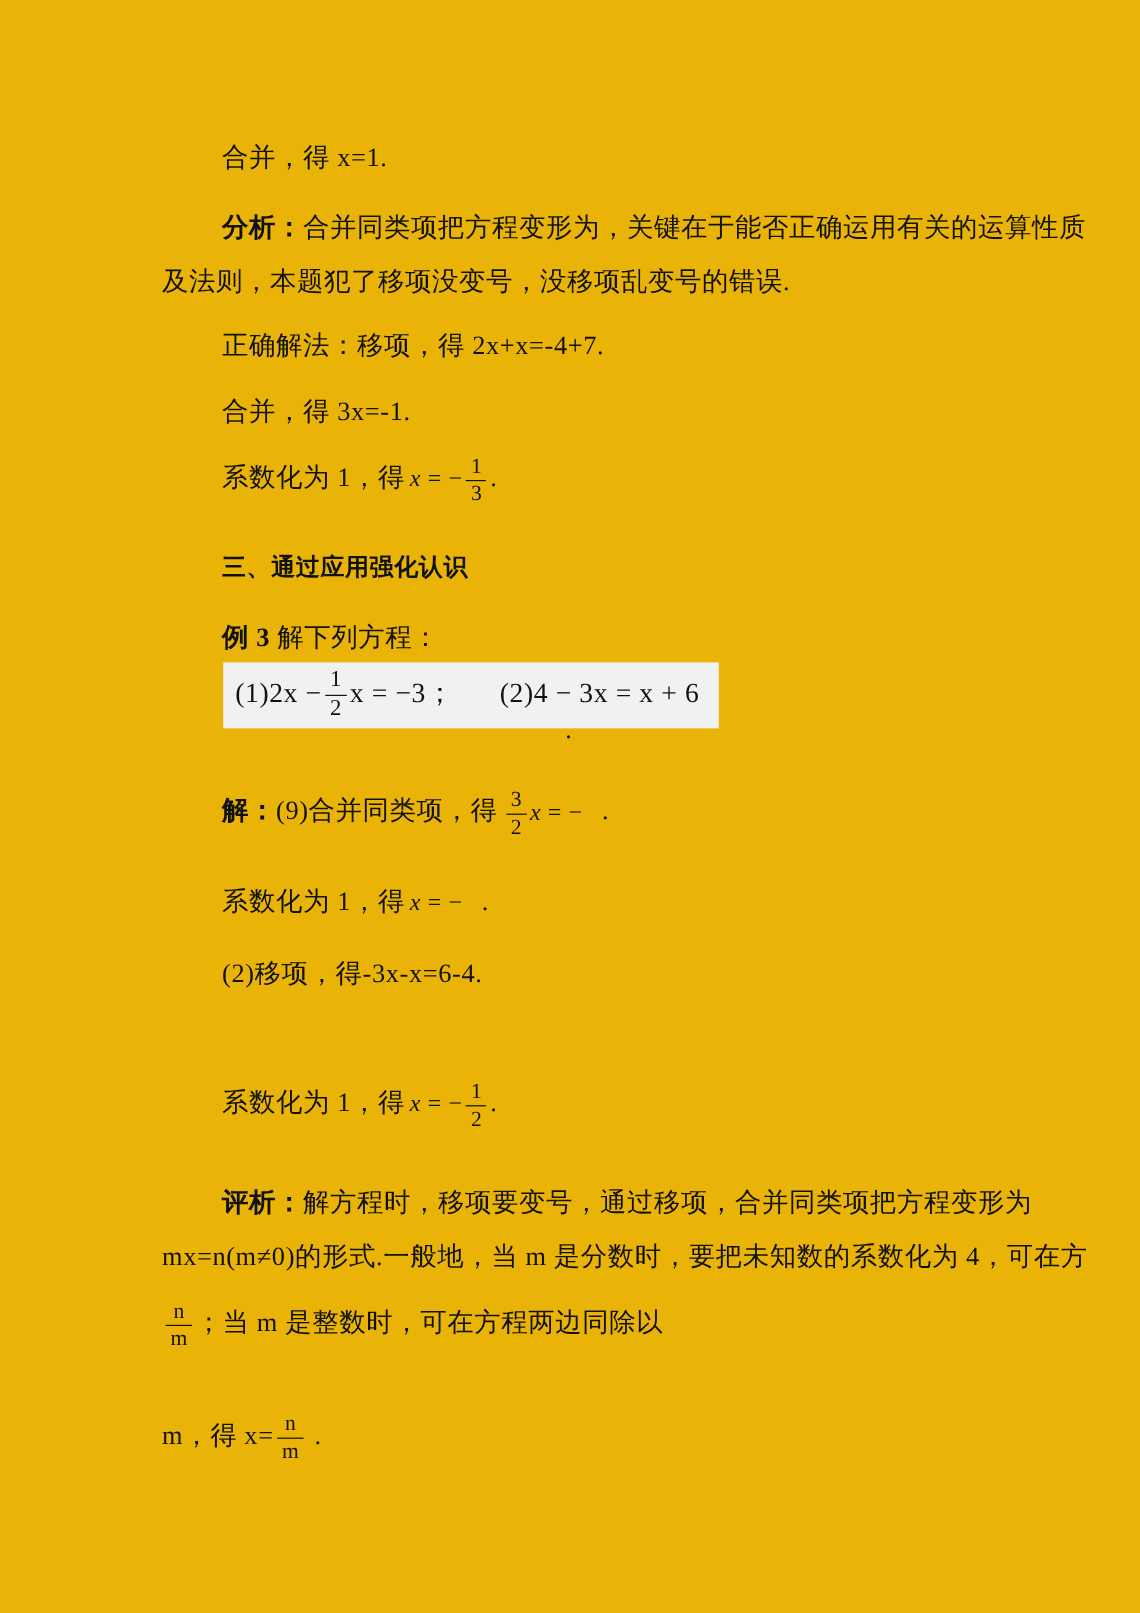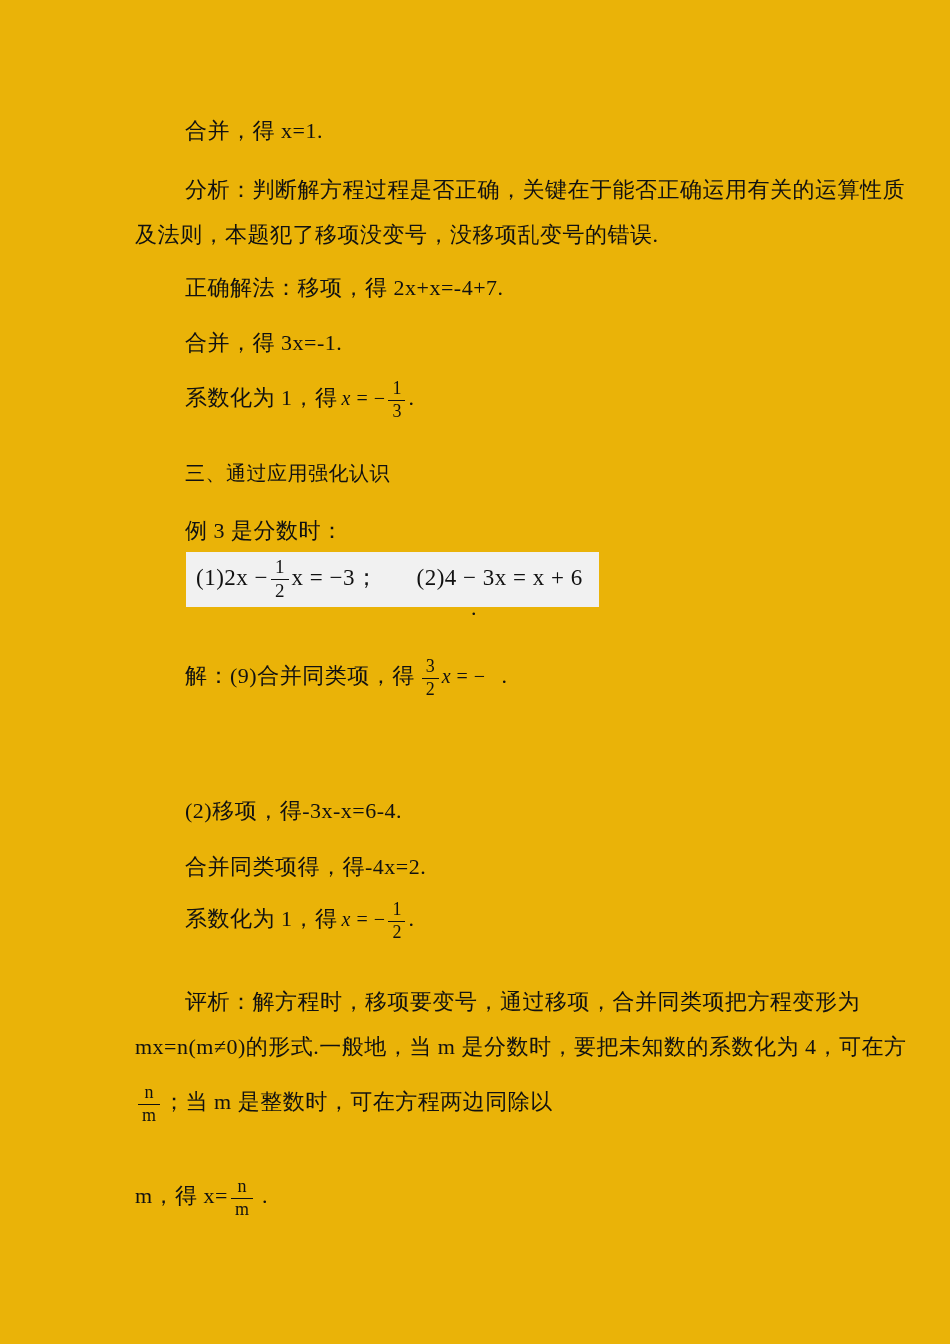--- a/index.html
+++ b/index.html
@@ -13,21 +13,21 @@
     line-height:1.25;
     overflow:hidden;
   }
   .line{
     position:absolute;
     white-space:nowrap;
     letter-spacing:0.5px;
   }
   .indent{left:185px;}
   .cont{left:135px;}
-  .bold{font-weight:normal;}
+  .bold{font-weight:bold;}
   .heading{font-size:20px;}
   .math{margin-left:4px;font-size:20px;}
   .mi{font-style:italic;font-family:"Liberation Serif","DejaVu Serif",serif;}
   .frac{
     display:inline-block;
     vertical-align:middle;
     text-align:center;
     font-size:18px;
     line-height:1.1;
     margin:0 3px;
@@ -52,21 +52,21 @@
 </head>
 <body>
 
 <div class="page">
 
   <div class="line indent" style="top:117px">
     <span>合并，得 x=1.</span>
   </div>
 
   <div class="line indent" style="top:176px">
-    <span class="bold">分析：</span><span>判断解方程过程是否正确，关键在于能否正确运用有关的运算性质</span>
+    <span class="bold">分析：</span><span>合并同类项把方程变形为，关键在于能否正确运用有关的运算性质</span>
   </div>
 
   <div class="line cont" style="top:221px">
     <span>及法则，本题犯了移项没变号，没移项乱变号的错误.</span>
   </div>
 
   <div class="line indent" style="top:274px">
     <span>正确解法：移项，得 2x+x=-4+7.</span>
   </div>
 
@@ -76,40 +76,40 @@
 
   <div class="line indent" style="top:379px">
     <span>系数化为 1，得</span><span class="math"><span class="mi">x</span><span> = −</span><span class="frac"><span class="fnum">1</span><span class="fden">3</span></span></span><span>.</span>
   </div>
 
   <div class="line indent bold heading" style="top:461px">
     <span>三、通过应用强化认识</span>
   </div>
 
   <div class="line indent" style="top:517px">
-    <span class="bold">例 3</span><span> 是分数时：</span>
+    <span class="bold">例 3</span><span> 解下列方程：</span>
   </div>
 
   <div class="formula-img">
     <span>(1)2x −</span><span class="frac"><span class="fnum">1</span><span class="fden">2</span></span><span>x = −3；</span><span class="eq-gap"></span><span>(2)4 − 3x = x + 6</span>
   </div>
   <div class="img-period">.</div>
 
   <div class="line indent" style="top:657px">
     <span class="bold">解：</span><span>(9)合并同类项，得</span><span class="math"><span class="frac"><span class="fnum">3</span><span class="fden">2</span></span><span class="mi">x</span><span> = −</span></span><span class="blank"></span><span>.</span>
   </div>
 
+  <div class="line indent" style="top:737px">
+    <span>系数化为 1，得</span><span class="math"><span class="mi">x</span><span> = −</span></span><span class="blank"></span><span>.</span>
+  </div>
 
   <div class="line indent" style="top:797px">
     <span>(2)移项，得-3x-x=6-4.</span>
   </div>
 
-  <div class="line indent" style="top:853px">
-    <span>合并同类项得，得-4x=2.</span>
-  </div>
 
   <div class="line indent" style="top:900px">
     <span>系数化为 1，得</span><span class="math"><span class="mi">x</span><span> = −</span><span class="frac"><span class="fnum">1</span><span class="fden">2</span></span></span><span>.</span>
   </div>
 
   <div class="line indent" style="top:988px">
     <span class="bold">评析：</span><span>解方程时，移项要变号，通过移项，合并同类项把方程变形为</span>
   </div>
 
   <div class="line cont" style="top:1033px">

